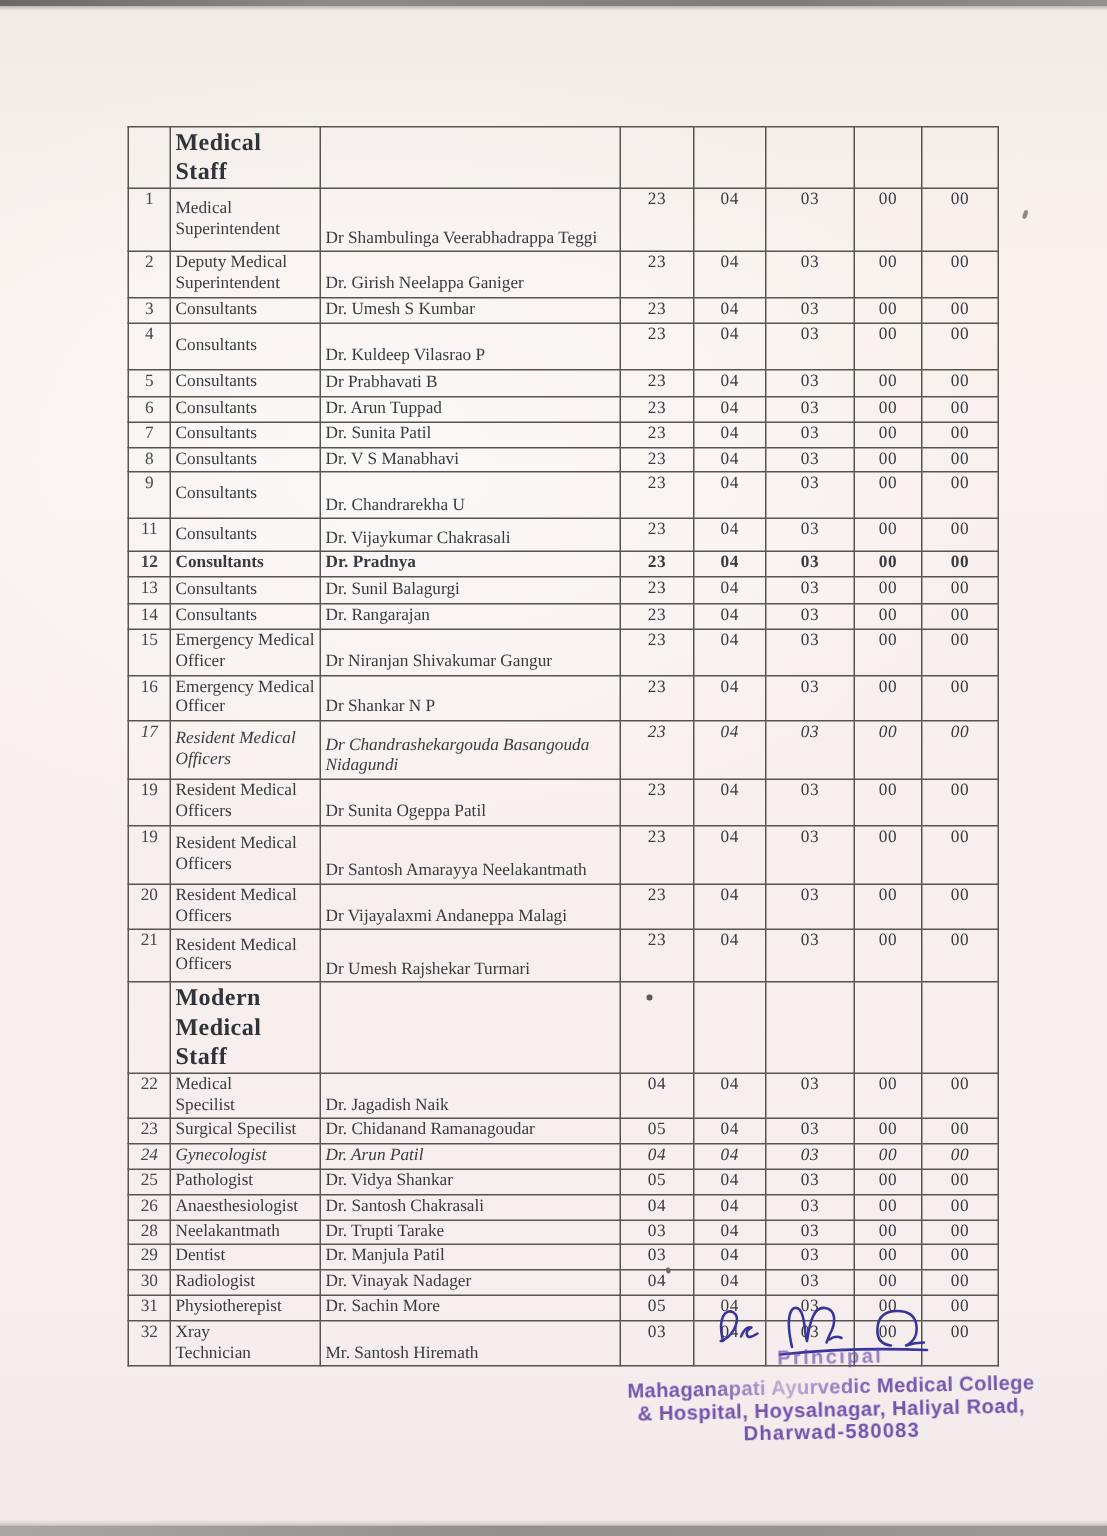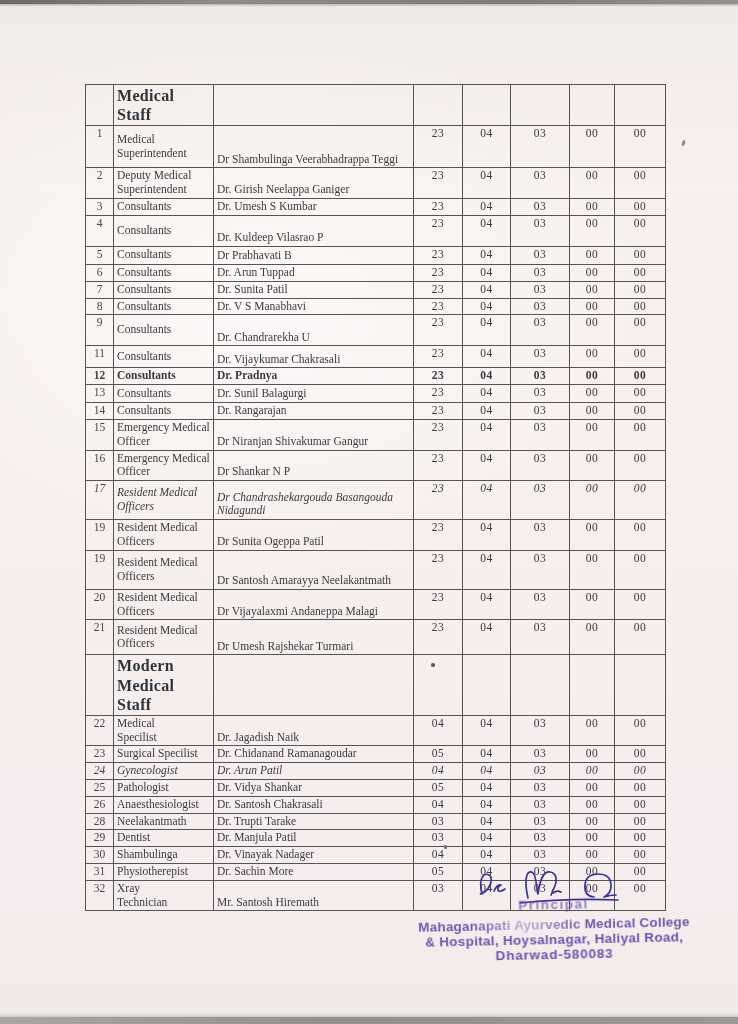--- a/index.html
+++ b/index.html
@@ -402,21 +402,21 @@
       <td class="name">Dr. Manjula Patil</td>
       <td class="num">03</td>
       <td class="num">04</td>
       <td class="num">03</td>
       <td class="num">00</td>
       <td class="num">00</td>
     </tr>
 
     <tr style="height: 15px;">
       <td class="sno">30</td>
-      <td class="desig">Shambulinga</td>
+      <td class="desig">Radiologist</td>
       <td class="name">Dr. Vinayak Nadager</td>
       <td class="num">04</td>
       <td class="num">04</td>
       <td class="num">03</td>
       <td class="num">00</td>
       <td class="num">00</td>
     </tr>
 
     <tr style="height: 15px;">
       <td class="sno">31</td>

